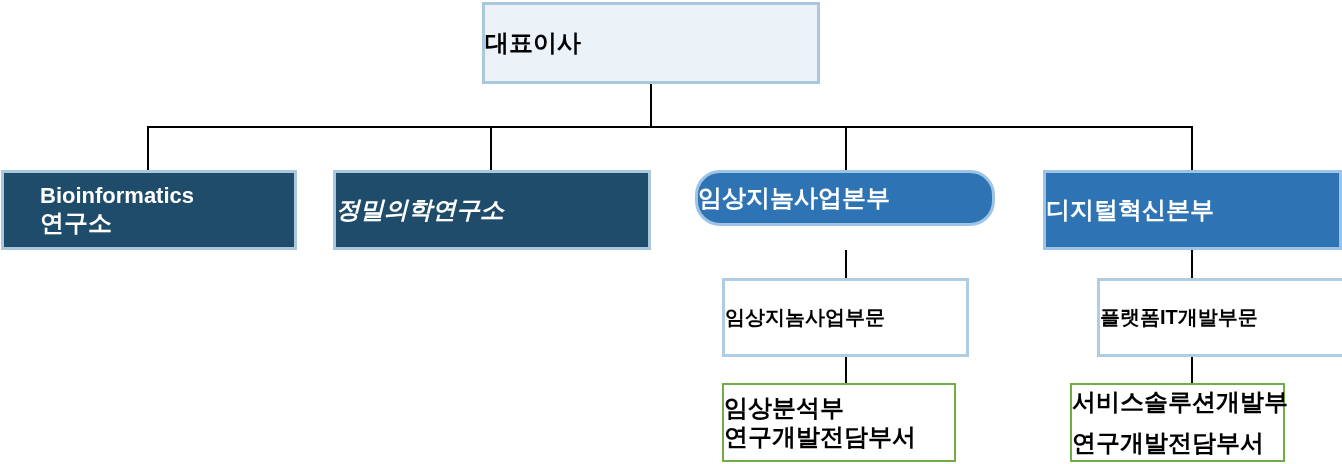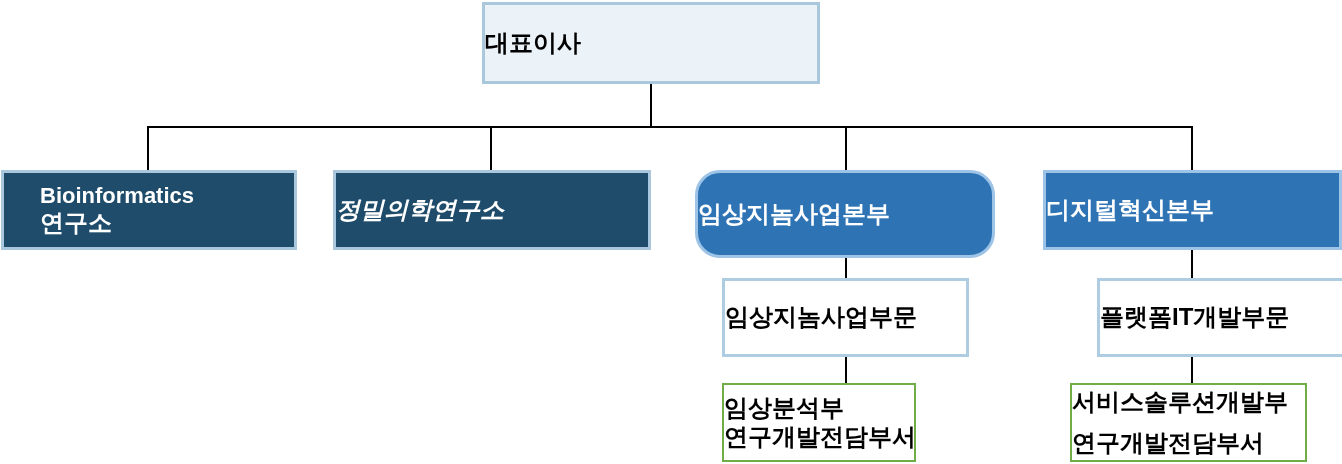--- a/index.html
+++ b/index.html
@@ -43,36 +43,36 @@
   .node-medium {
     background: var(--medium-fill, #2E74B5);
     border: 3px solid var(--medium-border, #9DC3E6);
     color: var(--text-light, #FFFFFF);
     font-size: 24px;
   }
   .node-sector {
     background: var(--white-fill, #FFFFFF);
     border: 3px solid var(--light-blue-border, #AECDE2);
     color: var(--text-dark, #000000);
-    font-size: 24px;
+    font-size: 20px;
   }
   .node-dept {
     background: var(--white-fill, #FFFFFF);
     border: 2px solid var(--green-border, #70AD47);
     color: var(--text-dark, #000000);
     font-size: 24px;
   }
   .node-b1 { left: 1px;    top: 170px; width: 296px; height: 80px; padding-left: 36px; }
   .node-b2 { left: 333px;  top: 170px; width: 318px; height: 80px; font-style: italic; }
-  .node-b3 { left: 695px;  top: 170px; width: 300px; height: 88px; border-radius: 25px; }
+  .node-b3 { left: 695px;  top: 170px; width: 300px; height: 56px; border-radius: 25px; }
   .node-b4 { left: 1043px; top: 170px; width: 299px; height: 80px; font-family: Liberation Serif, serif; }
   .node-l3a { left: 722px;  top: 278px; width: 247px; height: 79px; }
   .node-l3b { left: 1069px; top: 278px; width: 263px; height: 79px; margin-left: 28px; }
-  .node-l4a { left: 722px;  top: 383px; width: 194px; height: 79px; }
-  .node-l4b { left: 1070px; top: 383px; width: 237px; height: 79px; gap: 12px; }
+  .node-l4a { left: 722px;  top: 383px; width: 234px; height: 79px; }
+  .node-l4b { left: 1070px; top: 383px; width: 215px; height: 79px; gap: 12px; }
   .node-b1 .lbl-en { font-size: 22px; }
   .conn {
     position: absolute;
     background: var(--connector, #000000);
   }
   .c-ceo-v  { left: 650px;  top: 84px;  width: 2px;    height: 43px; }
   .c-main-h { left: 147px;  top: 126px; width: 1046px; height: 2px; }
   .c-drop1  { left: 147px;  top: 127px; width: 2px;    height: 44px; }
   .c-drop2  { left: 490px;  top: 127px; width: 2px;    height: 44px; }
   .c-drop3  { left: 845px;  top: 127px; width: 2px;    height: 44px; }

